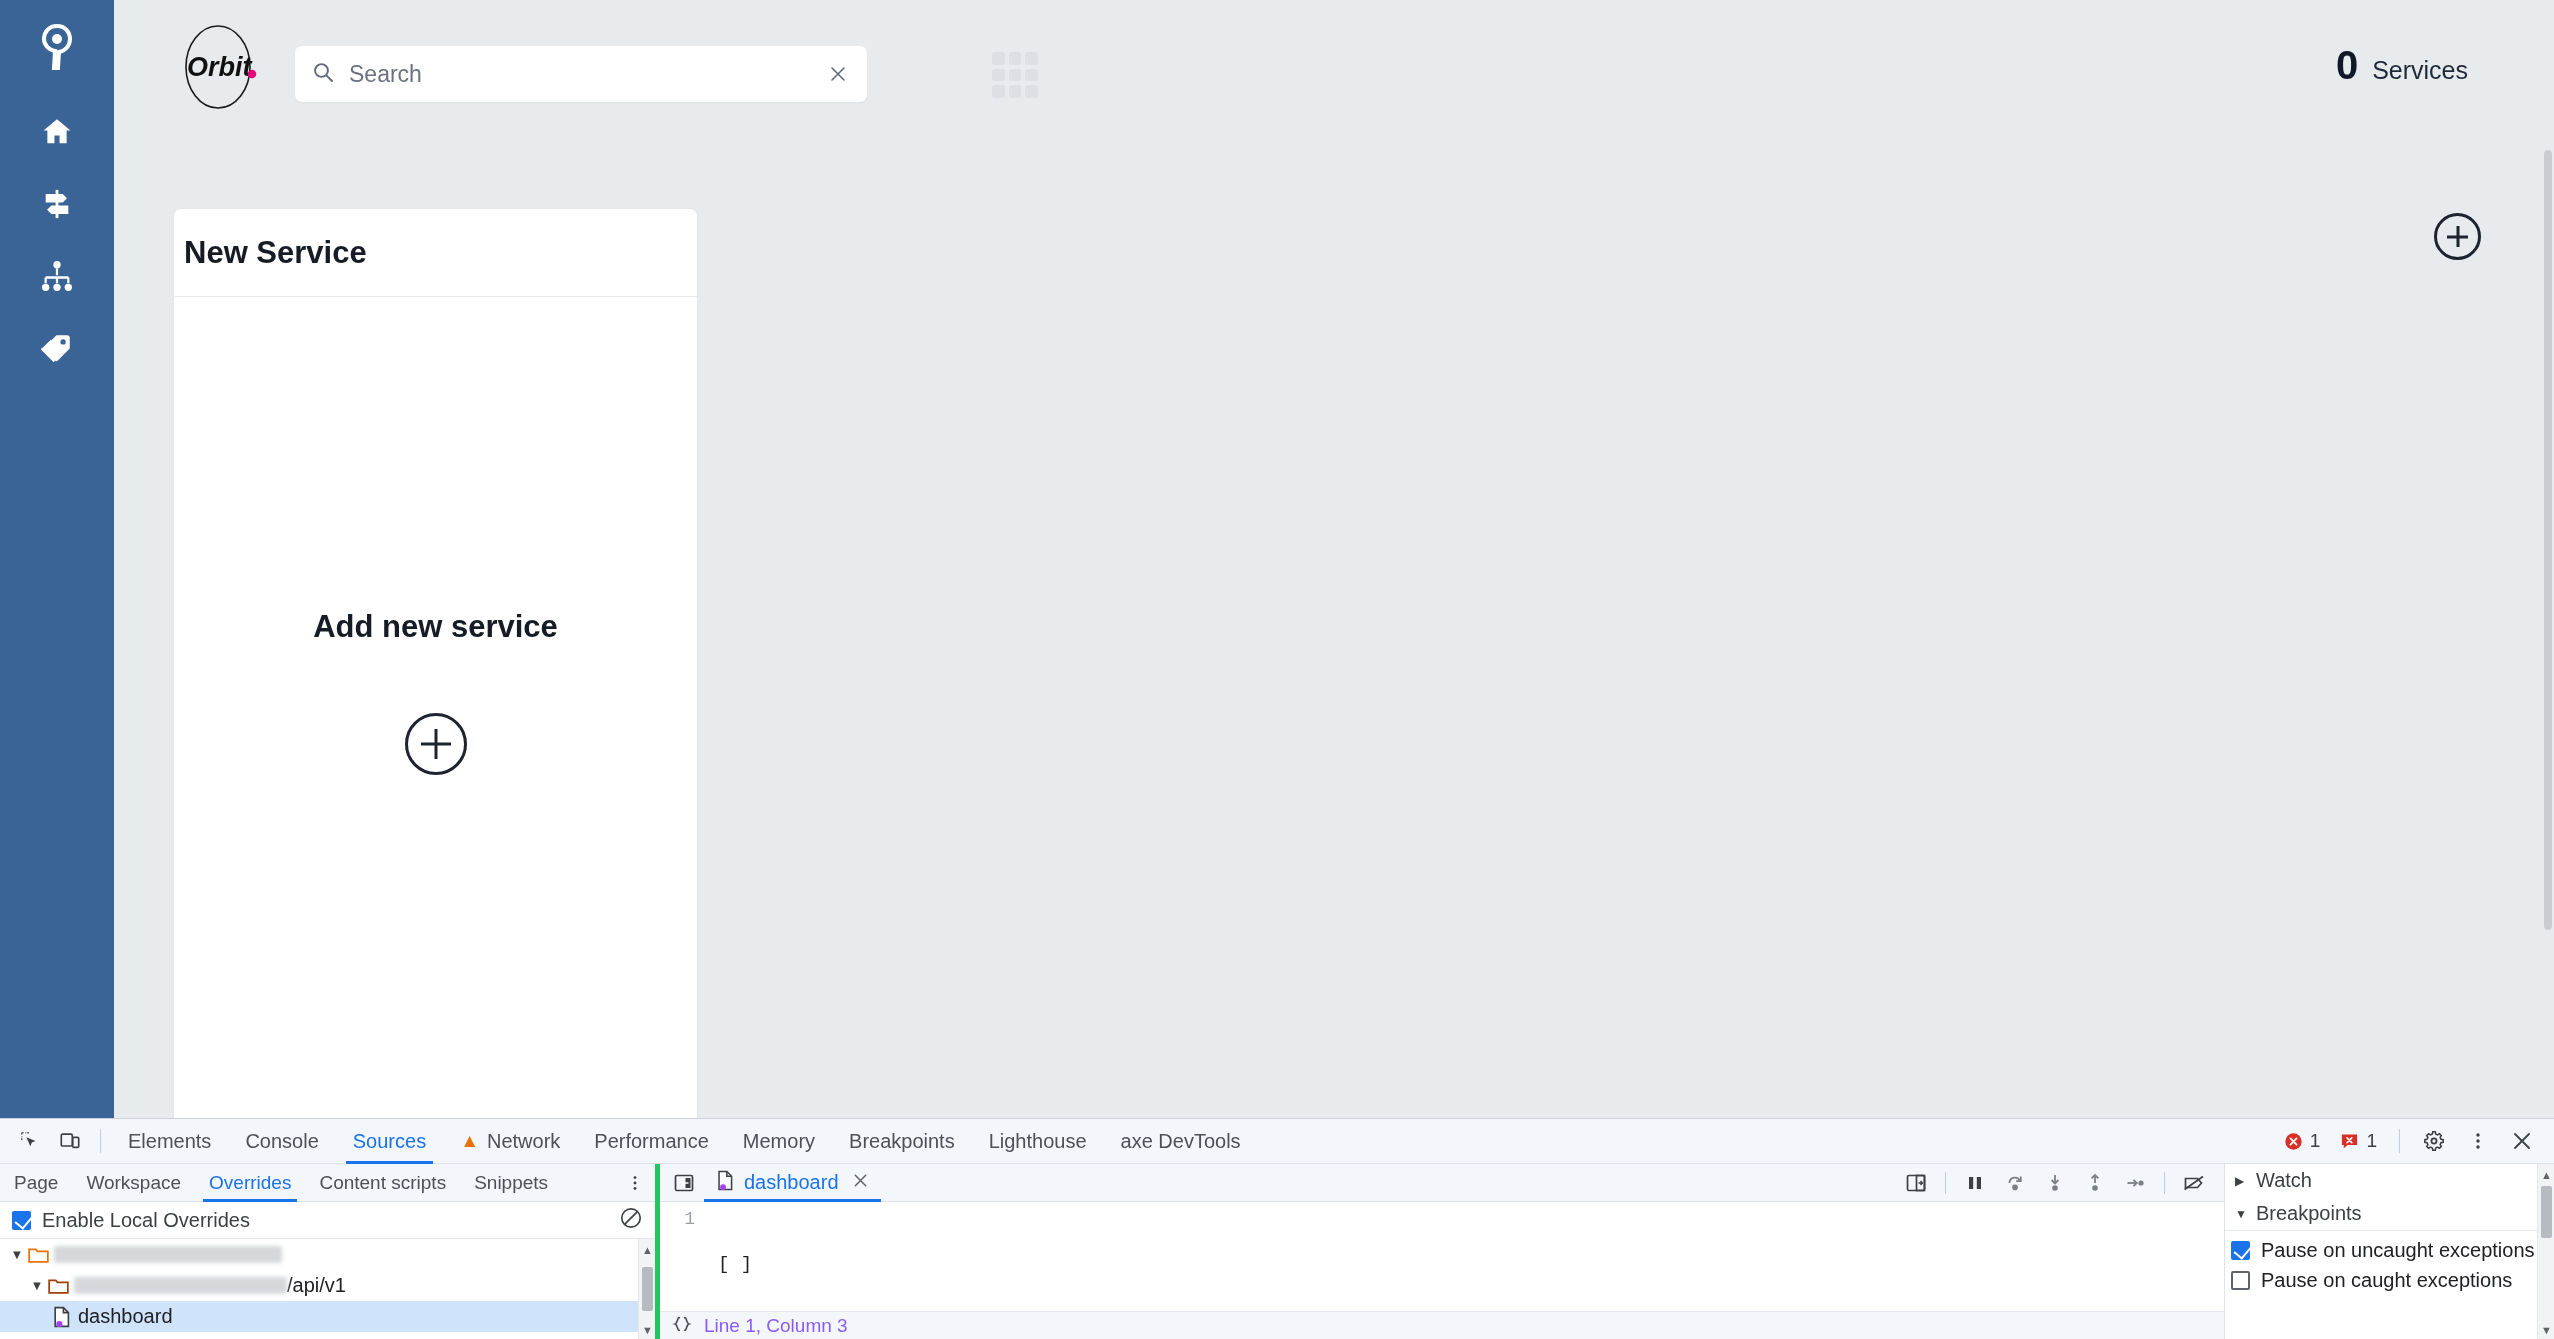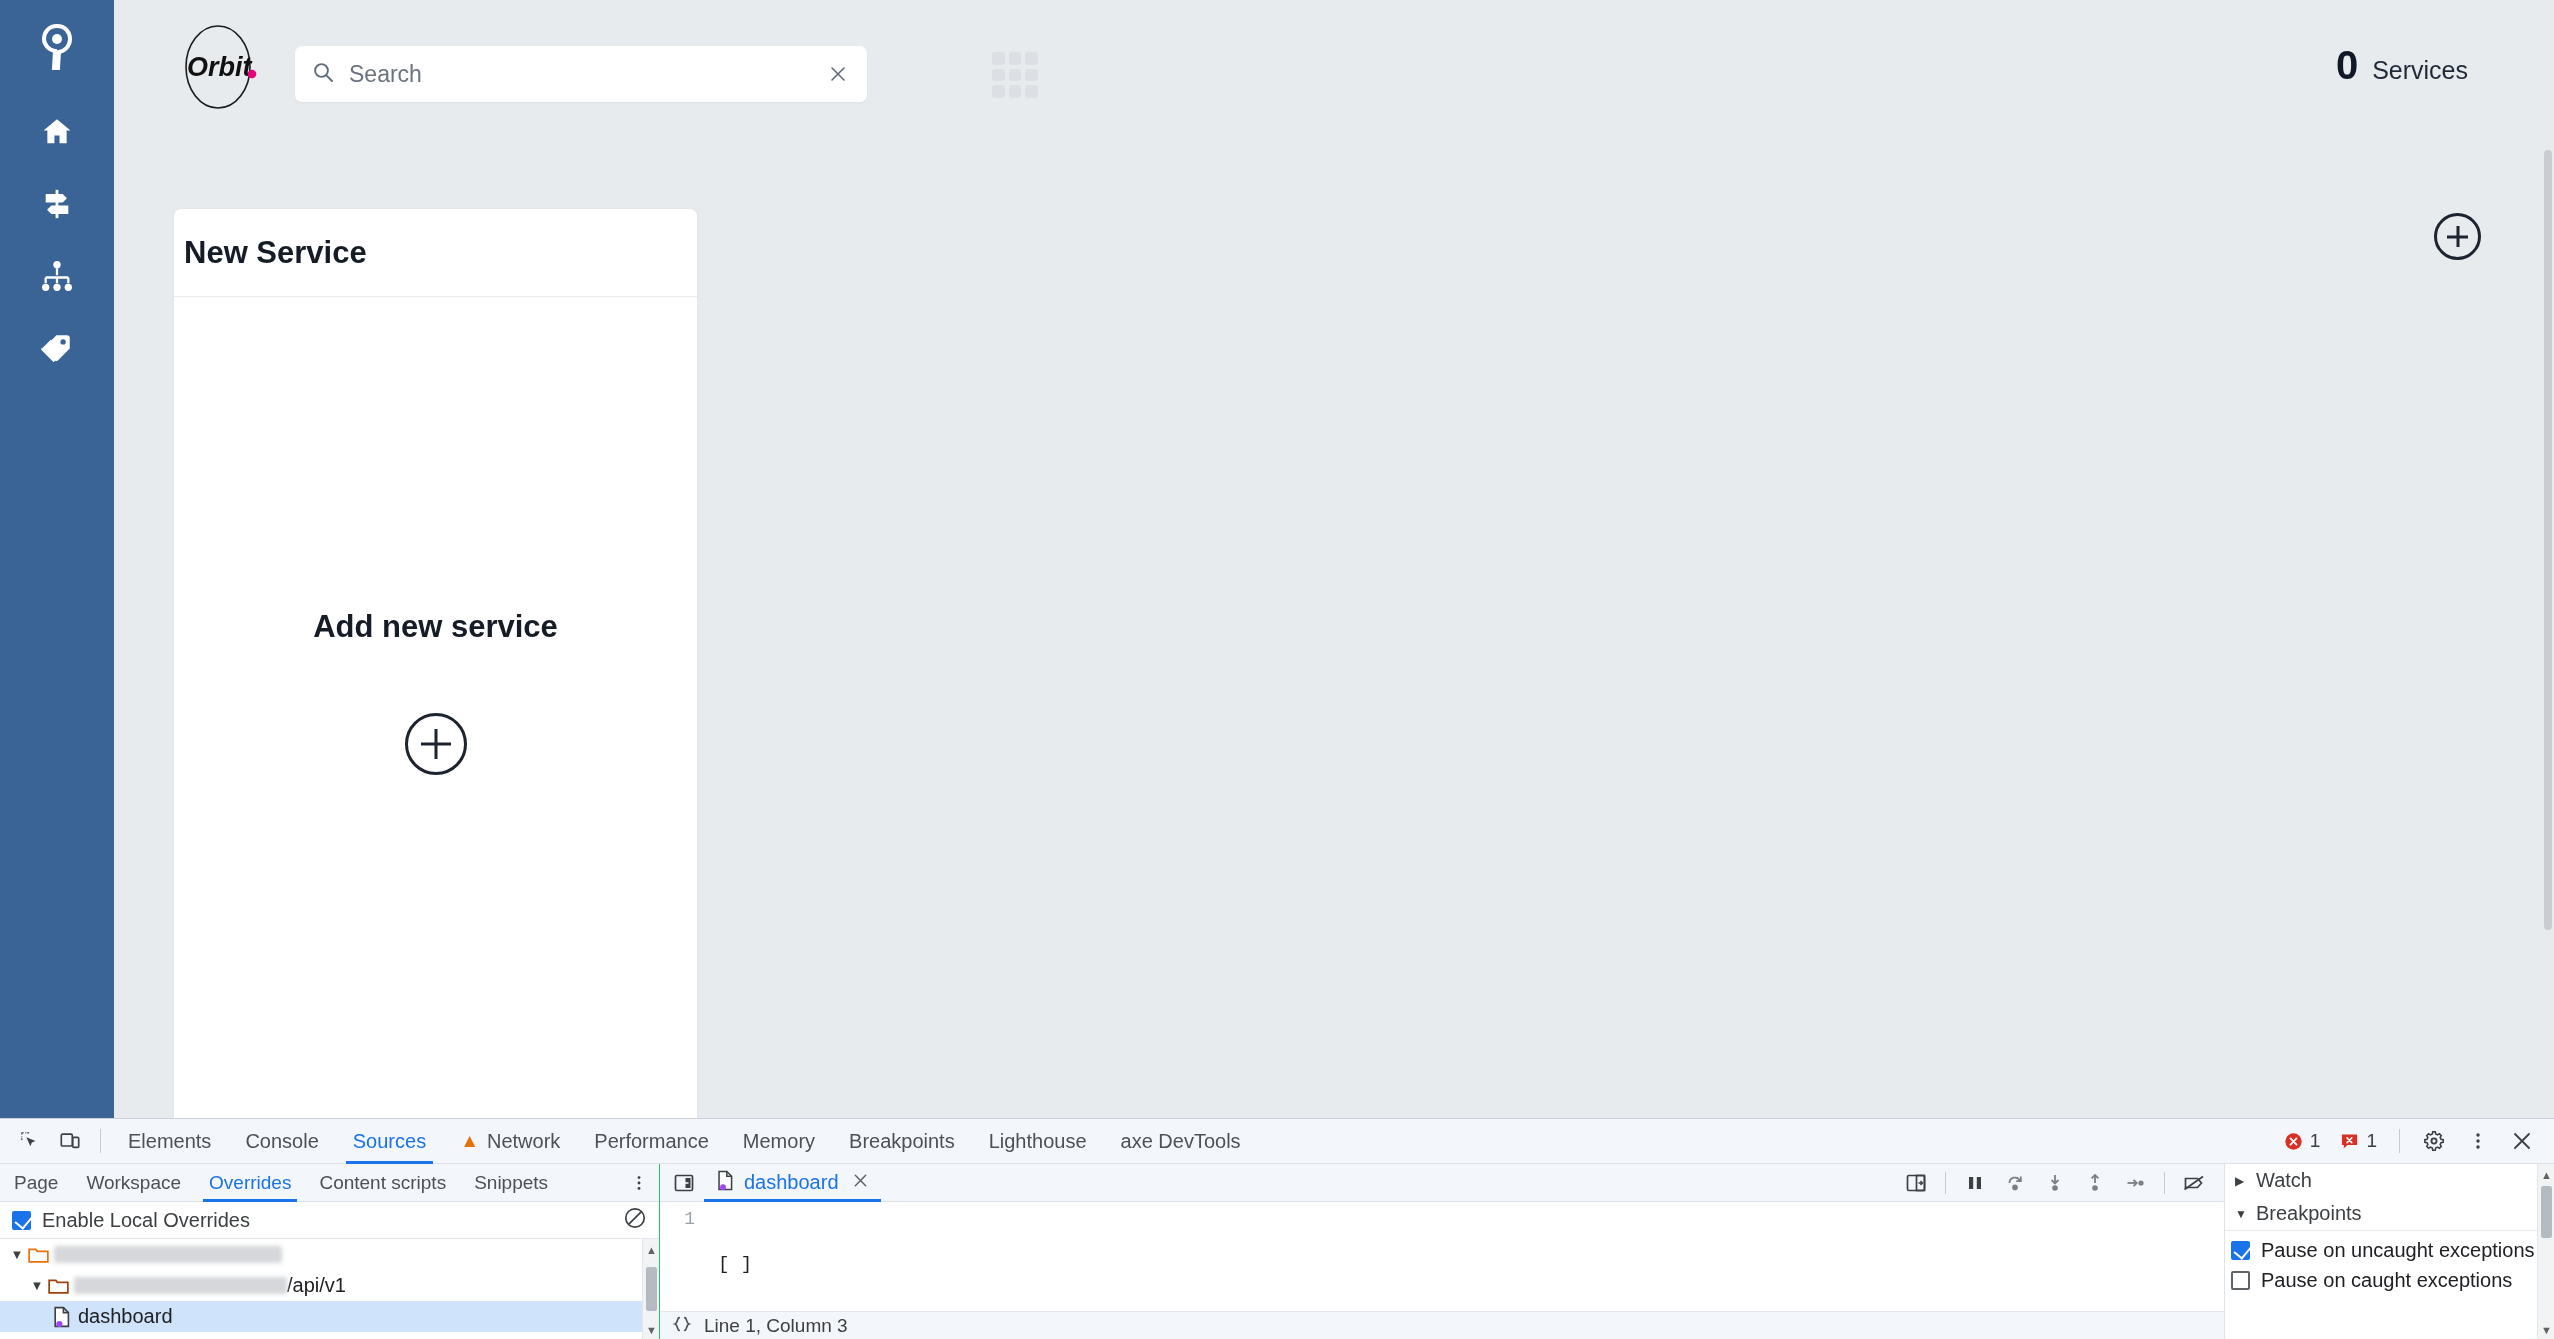--- a/index.html
+++ b/index.html
@@ -201,21 +201,21 @@
     cursor: pointer;
   }
 
   #dt-body {
     display: flex; height: 176px;
   }
 
   
   #dt-nav {
     width: 660px;
-    border-right: 1px solid #22c55e;
+    border-right: 5px solid #22c55e;
     background: #ffffff;
     display: flex; flex-direction: column;
   }
   #dt-subtabs {
     height: 38px; background: #f3f6fb;
     display: flex; align-items: center;
     border-bottom: 1px solid #dee3ea;
   }
   .dt-subtab {
     padding: 0 14px; height: 38px;
@@ -332,21 +332,21 @@
     flex: 1 1 auto; padding: 7px 0 0 14px;
     font-family: "Liberation Mono", monospace;
     font-size: 19px; color: #202124;
     white-space: pre;
   }
   #editor-status {
     height: 31px; border-top: 1px solid #e4e8ee;
     background: #f3f6fb;
     display: flex; align-items: center; gap: 12px;
     padding-left: 12px;
-    font-size: 19px; color: #404040;
+    font-size: 19px; color: #8b5cf6;
   }
 
   
   #dt-debug {
     width: 330px; flex: 0 0 auto;
     border-left: 1px solid #dee3ea;
     background: #fff;
     display: flex; flex-direction: column;
     position: relative;
   }

